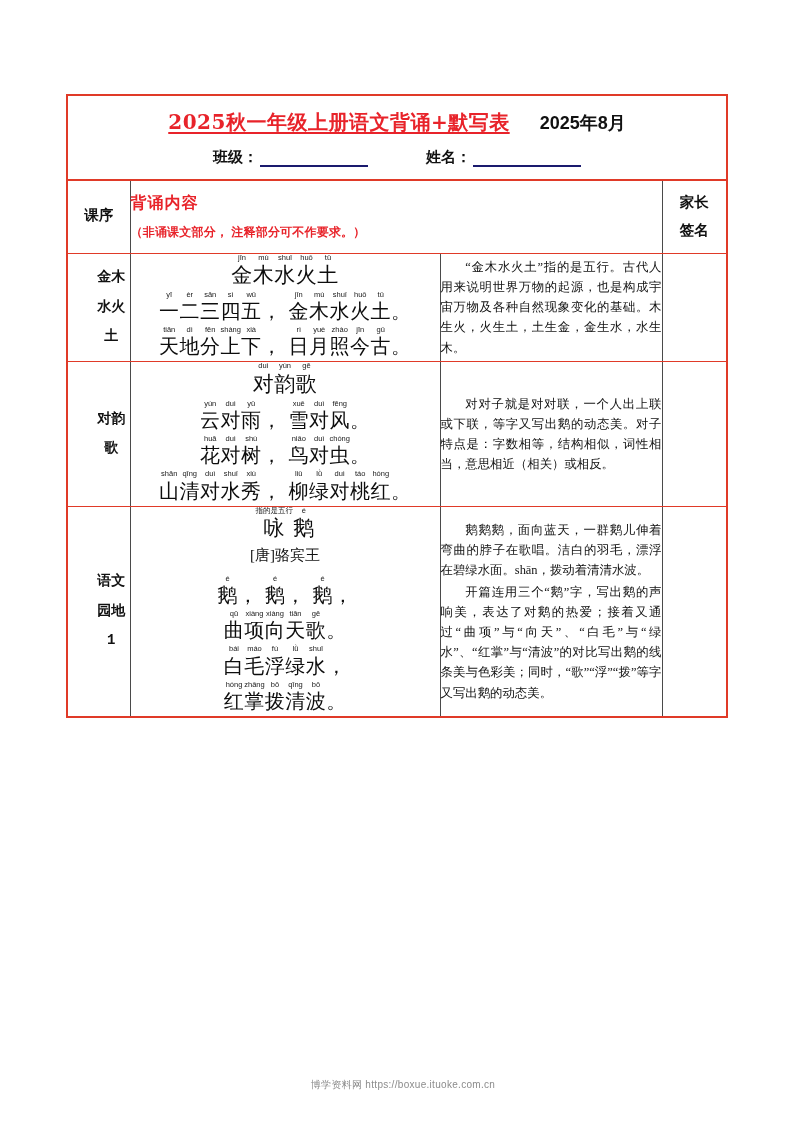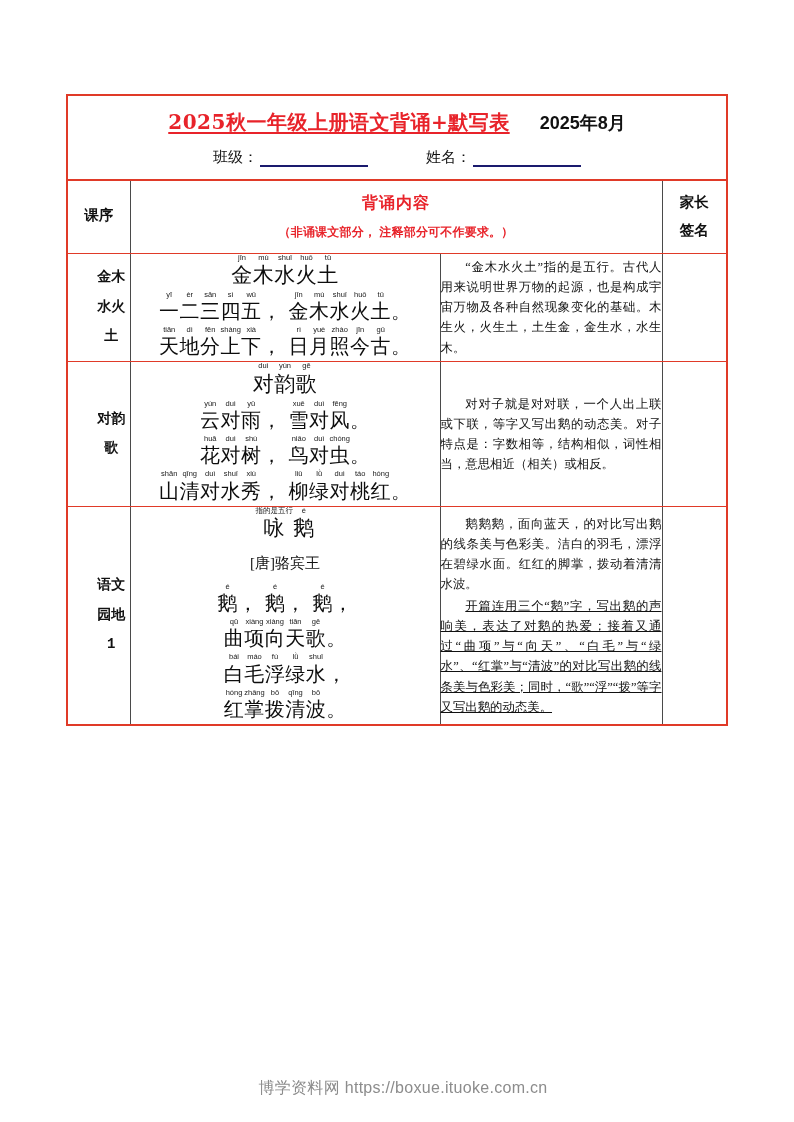--- a/index.html
+++ b/index.html
@@ -50,21 +50,21 @@
     font-weight: bold;
     color: #111;
   }
   .meta-line {
     margin-top: 12px;
     margin-bottom: 4px;
     display: flex;
     justify-content: center;
     gap: 58px;
     font-size: 15px;
-    font-weight: normal;
+    font-weight: bold;
     color: #111;
   }
   .meta-item { display: flex; align-items: flex-end; gap: 2px; }
   .meta-blank {
     display: inline-block;
     width: 108px;
     border-bottom: 2px solid #1a1a6e;
     height: 14px;
   }
   
@@ -93,21 +93,21 @@
 
   .head-order, .head-sign {
     text-align: center;
     font-size: 14.5px;
     font-weight: bold;
     color: #111;
     line-height: 1.9;
     height: 72px;
   }
   .head-main {
-    text-align: center;
+    text-align: left;
     padding: 7px 4px 5px 4px;
     height: 72px;
   }
   .head-main .htitle {
     font-size: 16px;
     font-weight: bold;
     color: #e8232a;
     letter-spacing: 1px;
   }
   .head-main .hsub {
@@ -129,21 +129,21 @@
   
   .text-cell { padding: 12px 6px 14px 6px; }
   .poem-title-wrap {
     text-align: center;
     margin-bottom: 4px;
   }
   .poem-author {
     text-align: center;
     font-size: 15px;
     color: #111;
-    margin: 14px 0 10px 0;
+    margin: 6px 0 10px 0;
     font-family: "Liberation Serif", serif;
   }
   .rline { text-align: center; margin: 3px 0; white-space: nowrap; }
   .ruby {
     display: inline-block;
     text-align: center;
     vertical-align: bottom;
     line-height: 1;
   }
   .ruby .py {
@@ -177,30 +177,30 @@
   .note-cell {
     padding: 10px 9px 10px 10px;
     font-family: "Liberation Serif", "DejaVu Serif", serif;
     font-size: 12.4px;
     line-height: 1.62;
     color: #111;
     text-align: justify;
     vertical-align: middle;
   }
   .note-cell p { margin: 0; text-indent: 2em; }
-  .note-cell p + p { margin-top: 2px; text-decoration: underline; }
+  .note-cell p + p { margin-top: 2px; }
   .sign-cell { }
   
   .watermark {
     position: absolute;
     left: 0; right: 16px;
     top: 1078px;
     text-align: center;
     font-family: "Liberation Sans", sans-serif;
-    font-size: 16px;
+    font-size: 10px;
     color: #8c8c8c;
     letter-spacing: 0.3px;
     margin-left: 28px;
   }
 </style>
 </head>
 <body>
 
 <div class="page">
 
@@ -284,21 +284,21 @@
             </td>
             <td class="text-cell">
               <div class="poem-title-wrap"><span class="ruby t"><span class="py">指的是五行</span><span class="hz">咏</span></span><span class="ruby t"><span class="py">é</span><span class="hz">鹅</span></span></div>
               <div class="poem-author">[唐]骆宾王</div>
               <div class="rline"><span class="ruby"><span class="py">é</span><span class="hz">鹅</span></span><span class="plainhz">，</span><span class="gap-sm"></span><span class="ruby"><span class="py">é</span><span class="hz">鹅</span></span><span class="plainhz">，</span><span class="gap-sm"></span><span class="ruby"><span class="py">é</span><span class="hz">鹅</span></span><span class="plainhz">，</span></div>
               <div class="rline"><span class="ruby"><span class="py">qū</span><span class="hz">曲</span></span><span class="ruby"><span class="py">xiàng</span><span class="hz">项</span></span><span class="ruby"><span class="py">xiàng</span><span class="hz">向</span></span><span class="ruby"><span class="py">tiān</span><span class="hz">天</span></span><span class="ruby"><span class="py">gē</span><span class="hz">歌</span></span><span class="plainhz">。</span></div>
               <div class="rline"><span class="ruby"><span class="py">bái</span><span class="hz">白</span></span><span class="ruby"><span class="py">máo</span><span class="hz">毛</span></span><span class="ruby"><span class="py">fú</span><span class="hz">浮</span></span><span class="ruby"><span class="py">lǜ</span><span class="hz">绿</span></span><span class="ruby"><span class="py">shuǐ</span><span class="hz">水</span></span><span class="plainhz">，</span></div>
               <div class="rline"><span class="ruby"><span class="py">hóng</span><span class="hz">红</span></span><span class="ruby"><span class="py">zhǎng</span><span class="hz">掌</span></span><span class="ruby"><span class="py">bō</span><span class="hz">拨</span></span><span class="ruby"><span class="py">qīng</span><span class="hz">清</span></span><span class="ruby"><span class="py">bō</span><span class="hz">波</span></span><span class="plainhz">。</span></div>
             </td>
             <td class="note-cell">
-              <p>鹅鹅鹅，面向蓝天，的对比写出鹅的线条美与色彩美。洁白的羽毛，漂浮在碧绿水面。红红的脚掌，拨动着清清水波。</p>
+              <p>鹅鹅鹅，面向蓝天，一群鹅儿伸着弯曲的脖子在歌唱。洁白的羽毛，漂浮在碧绿水面。shān，拨动着清清水波。</p>
               <p>开篇连用三个“鹅”字，写出鹅的声响美，表达了对鹅的热爱；接着又通过“曲项”与“向天”、“白毛”与“绿水”、“红掌”与“清波”的对比写出鹅的线条美与色彩美；同时，“歌”“浮”“拨”等字又写出鹅的动态美。</p>
             </td>
             <td class="sign-cell"></td>
           </tr>
         </tbody>
     </table>
 
   </div>
 
   <div class="watermark">博学资料网 https://boxue.ituoke.com.cn</div>

